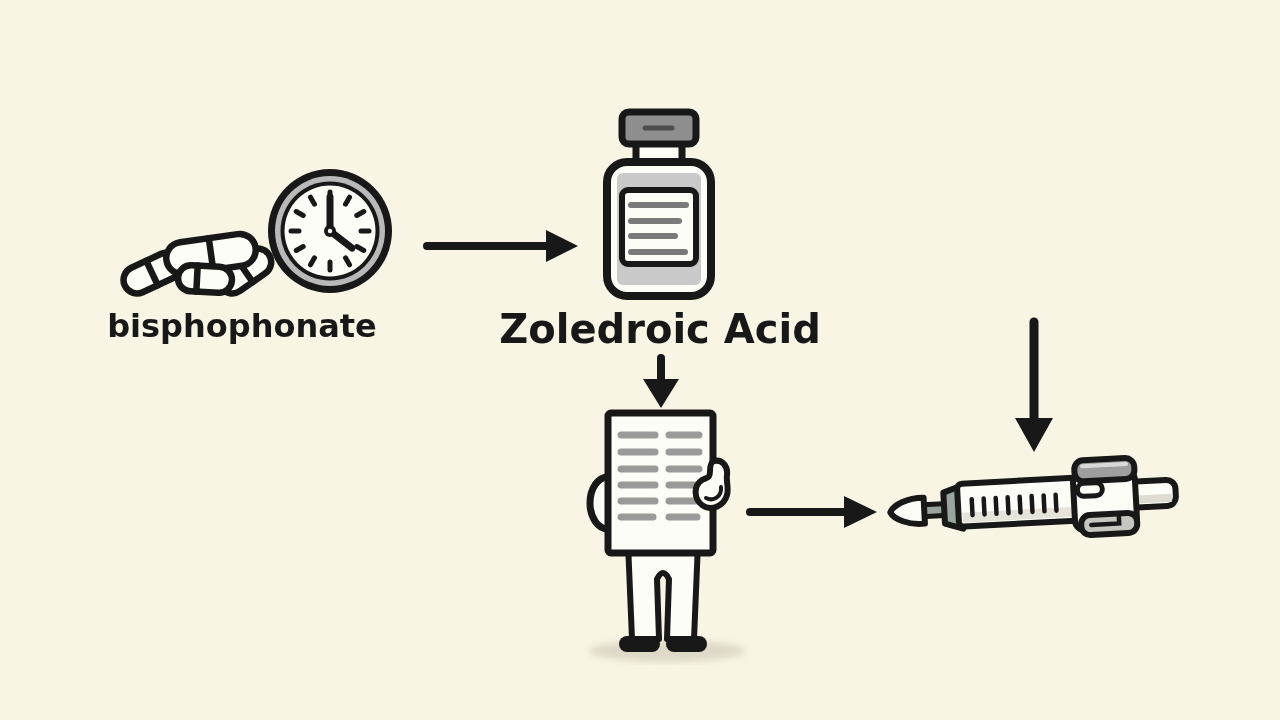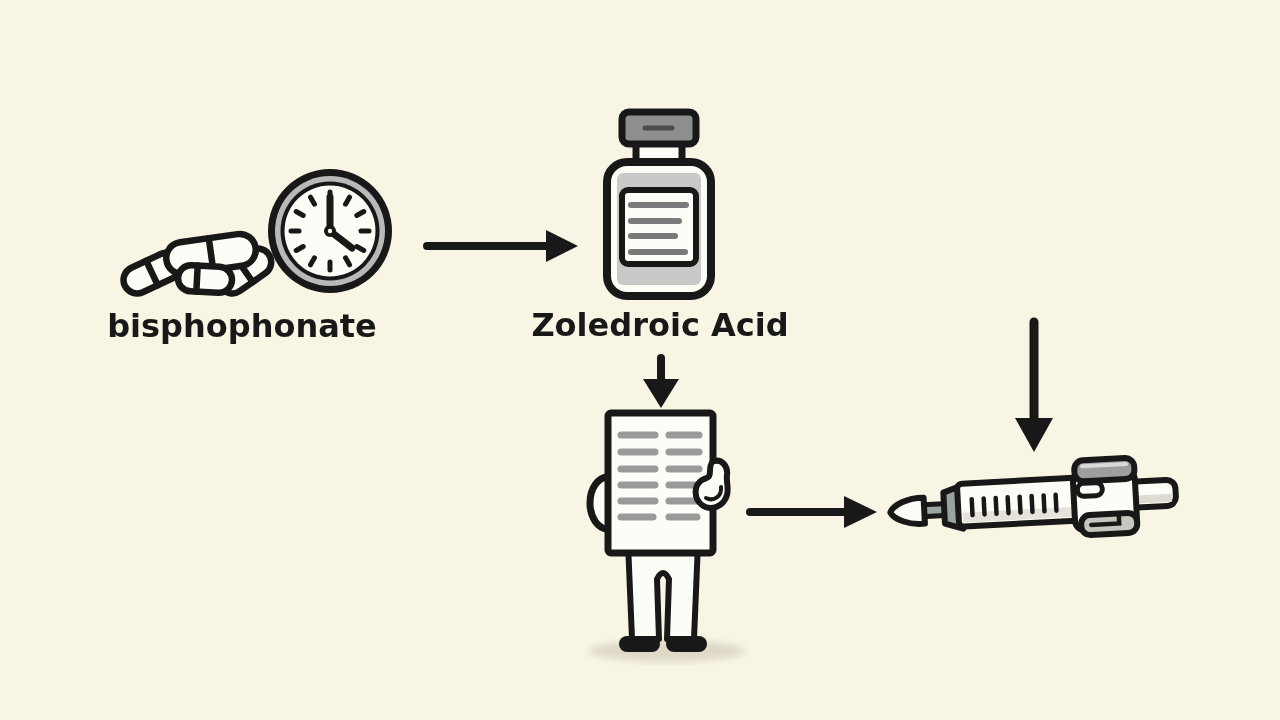--- a/index.html
+++ b/index.html
@@ -7,21 +7,21 @@
     position:relative;width:1280px;height:720px;overflow:hidden;
     background:#f9f5e4;
     font-family:"DejaVu Sans","Liberation Sans",sans-serif;
   }
   .icon-svg{position:absolute;display:block;}
   .node-label{
     position:absolute;transform:translateX(-50%);
     font-weight:bold;color:#181818;white-space:nowrap;line-height:1;
   }
   #label-bisphosphonate{left:242px;top:310px;font-size:32px;}
-  #label-zoledronic{left:660px;top:309px;font-size:32px;}
+  #label-zoledronic{left:660px;top:309px;font-size:40px;}
   #label-teriparatide{left:1021px;top:551px;font-size:32px;}
   #arrow-layer{position:absolute;left:0;top:0;width:1280px;height:720px;}
 </style>
 </head>
 <body>
 
 <div id="canvas">
 
   <svg class="icon-svg" style="left:112px;top:222px" width="180" height="88" viewBox="0 0 180 88">
     <g fill="#fdfdf8" stroke="#181818" stroke-width="6.5" stroke-linecap="round">

